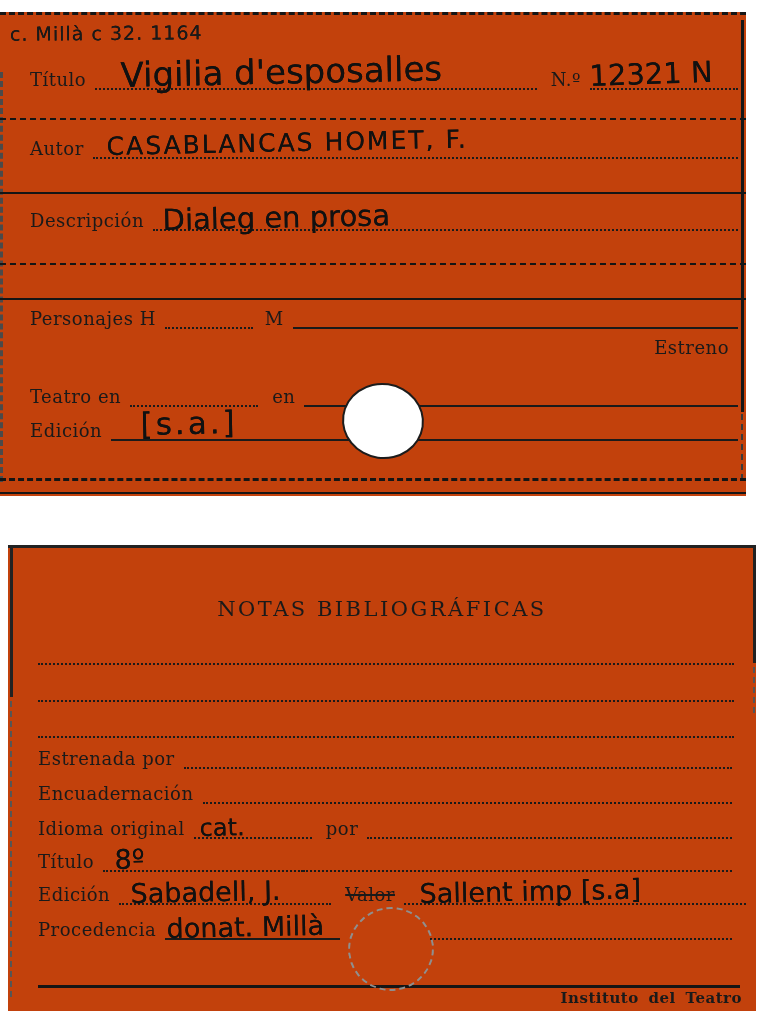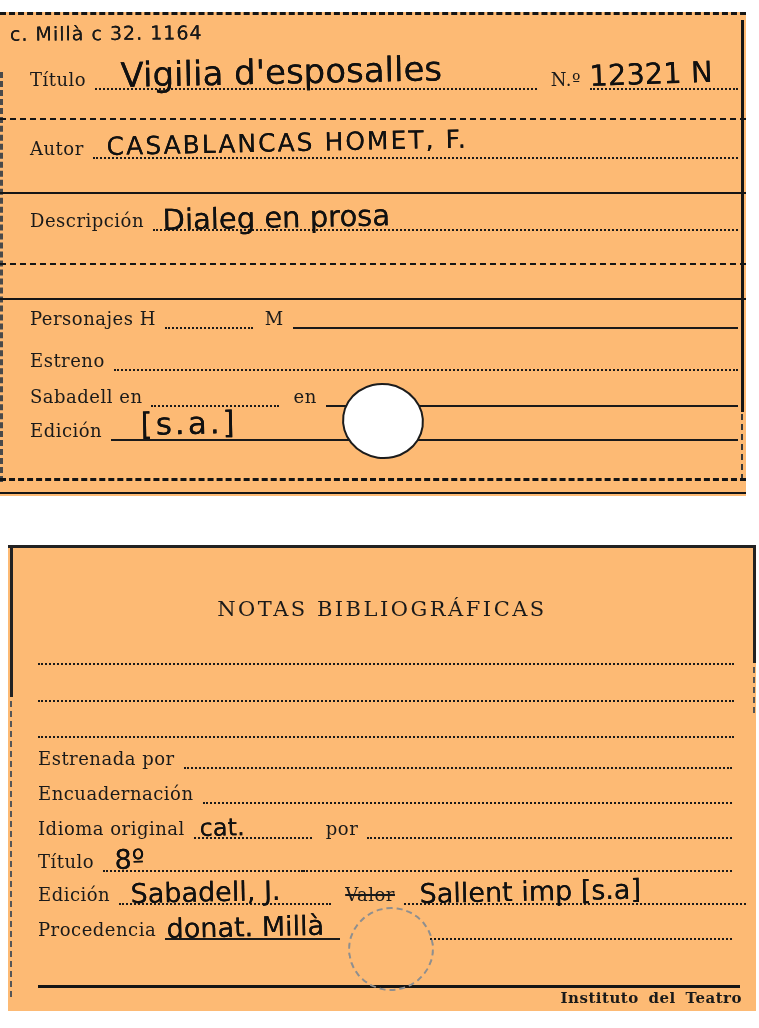--- a/index.html
+++ b/index.html
@@ -1,21 +1,21 @@
 <!DOCTYPE html>
 <html><head>
 <meta charset="utf-8">
 <style>
   * { margin:0; padding:0; box-sizing:border-box; }
   html,body { background:#fff; }
   .page {
     position:relative; width:759px; height:1028px; background:#fff;
     font-family:"DejaVu Serif", serif; color:#1a1a1a; overflow:hidden;
   }
-  .card { position:absolute; background:#fdba74; }
+  .card { position:absolute; background:#c2410c; }
   .card-front { left:0; top:12px; width:746px; height:484px; }
   .card-back  { left:8px; top:545px; width:748px; height:466px; }
 
   .row { position:absolute; display:flex; align-items:flex-end; height:34px; }
   .label { font-size:18px; white-space:nowrap; padding-right:9px; letter-spacing:.5px; }
   .line { position:relative; flex:1; height:6px; border-bottom:2px dotted #1a1a1a; }
   .line.fixed { flex:none; }
   .gap { width:10px; }
 
   .sep { position:absolute; left:0; right:0; border-top:2px solid #151515; }
@@ -97,27 +97,27 @@
     <div class="sep dash" style="top:251px;"></div>
     <div class="sep" style="top:286px;"></div>
 
     <div class="row" style="top:283px; left:30px; right:8px;">
       <span class="label">Personajes H</span>
       <div class="line fixed" style="width:88px;"></div>
       <span class="label" style="padding-left:12px;">M</span>
       <div class="line" style="border-bottom-style:solid;"></div>
     </div>
 
-    <div class="row" style="top:325px; left:30px; right:8px;">
+    <div class="row" style="top:325px; left:30px; right:8px;flex-direction:column;">
       <span class="label">Estreno</span>
       <div class="line"></div>
     </div>
 
     <div class="row" style="top:361px; left:30px; right:8px;">
-      <span class="label">Sabadell en</span>
+      <span class="label">Teatro en</span>
       <div class="line fixed" style="width:128px;"></div>
       <span class="label" style="padding-left:14px;">en</span>
       <div class="line" style="border-bottom-style:solid;"></div>
     </div>
 
     <div class="row" style="top:395px; left:30px; right:8px;">
       <span class="label">Edición</span>
       <div class="line" style="border-bottom-style:solid;">
         <span class="hw" style="left:30px; bottom:-3px; font-size:31px; letter-spacing:3px;">[s.a.]</span>
       </div>

